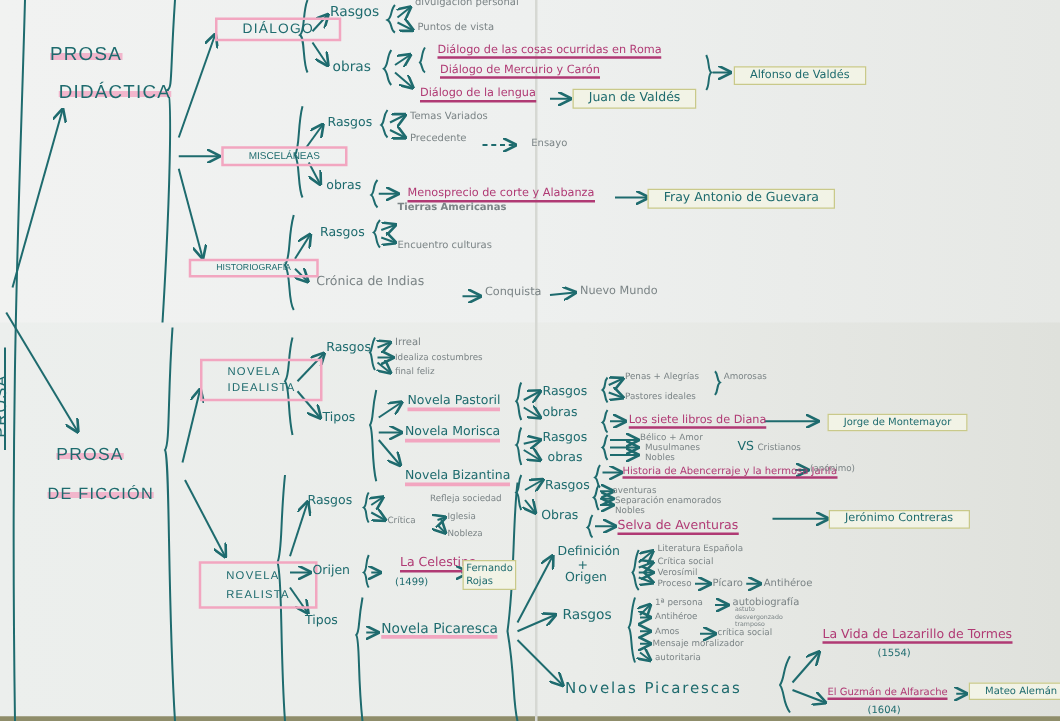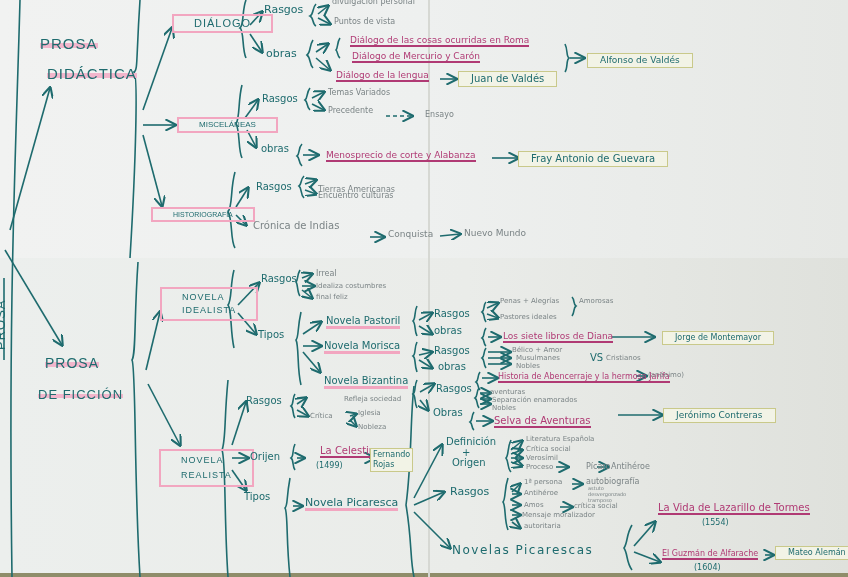--- a/index.html
+++ b/index.html
@@ -190,21 +190,21 @@
 <div class="t teal" style="left:262px;top:94px;font-size:10px;">Rasgos</div>
 <div class="t grey" style="left:328px;top:89px;font-size:8px;">Temas Variados</div>
 <div class="t grey" style="left:328px;top:107px;font-size:8px;">Precedente</div>
 <div class="t grey" style="left:425px;top:111px;font-size:8px;">Ensayo</div>
 <div class="t teal" style="left:261px;top:144px;font-size:10px;">obras</div>
 <div class="t mag ul" style="left:326px;top:151px;font-size:9px;">Menosprecio de corte y Alabanza</div>
 <div class="t teal ybox" style="left:518px;top:151px;font-size:10px;">Fray Antonio de Guevara</div>
 
 <div class="t teal caps pinkbox" style="left:151px;top:207px;font-size:7px;letter-spacing:0;">HISTORIOGRAFÍA</div>
 <div class="t teal" style="left:256px;top:182px;font-size:10px;">Rasgos</div>
-<div class="t grey" style="left:318px;top:186px;font-size:8px;">Tierras Americanas</div>
+<div class="t grey" style="left:318px;top:162px;font-size:8px;font-weight:bold;">Tierras Americanas</div>
 <div class="t grey" style="left:318px;top:192px;font-size:8px;">Encuentro culturas</div>
 <div class="t grey" style="left:253px;top:221px;font-size:10px;">Crónica de Indias</div>
 <div class="t grey" style="left:388px;top:230px;font-size:9px;">Conquista</div>
 <div class="t grey" style="left:464px;top:229px;font-size:9px;">Nuevo Mundo</div>
 
 <div class="t teal caps hl" style="left:45px;top:356px;font-size:14px;">PROSA</div>
 <div class="t teal caps hl" style="left:38px;top:388px;font-size:13px;">DE FICCIÓN</div>
 
 <div class="pinkbox" style="position:absolute;left:160px;top:287px;">
   <div class="teal caps" style="font-size:9px;line-height:13px;">NOVELA</div>
@@ -264,21 +264,21 @@
 <div class="t teal" style="left:244px;top:492px;font-size:10px;">Tipos</div>
 <div class="t teal ulp" style="left:305px;top:497px;font-size:11px;">Novela Picaresca</div>
 
 <div class="t teal" style="left:446px;top:437px;font-size:10px;">Definición</div>
 <div class="t teal" style="left:462px;top:448px;font-size:10px;">+</div>
 <div class="t teal" style="left:452px;top:458px;font-size:10px;">Origen</div>
 <div class="t grey" style="left:526px;top:436px;font-size:7px;">Literatura Española</div>
 <div class="t grey" style="left:526px;top:446px;font-size:7px;">Crítica social</div>
 <div class="t grey" style="left:526px;top:455px;font-size:7px;">Verosímil</div>
 <div class="t grey" style="left:526px;top:464px;font-size:7px;">Proceso</div>
-<div class="t grey" style="left:570px;top:463px;font-size:8px;padding-left:16px;">Pícaro</div>
+<div class="t grey" style="left:570px;top:463px;font-size:8px;">Pícaro</div>
 <div class="t grey" style="left:611px;top:463px;font-size:8px;">Antihéroe</div>
 
 <div class="t teal" style="left:450px;top:486px;font-size:11px;">Rasgos</div>
 <div class="t grey" style="left:524px;top:479px;font-size:7px;">1ª persona</div>
 <div class="t grey" style="left:586px;top:478px;font-size:8px;">autobiografía</div>
 <div class="t grey" style="left:524px;top:490px;font-size:7px;">Antihéroe</div>
 <div class="t grey" style="left:588px;top:486px;font-size:5px;">astuto</div>
 <div class="t grey" style="left:588px;top:492px;font-size:5px;">desvergonzado</div>
 <div class="t grey" style="left:588px;top:498px;font-size:5px;">tramposo</div>
 <div class="t grey" style="left:524px;top:502px;font-size:7px;">Amos</div>

